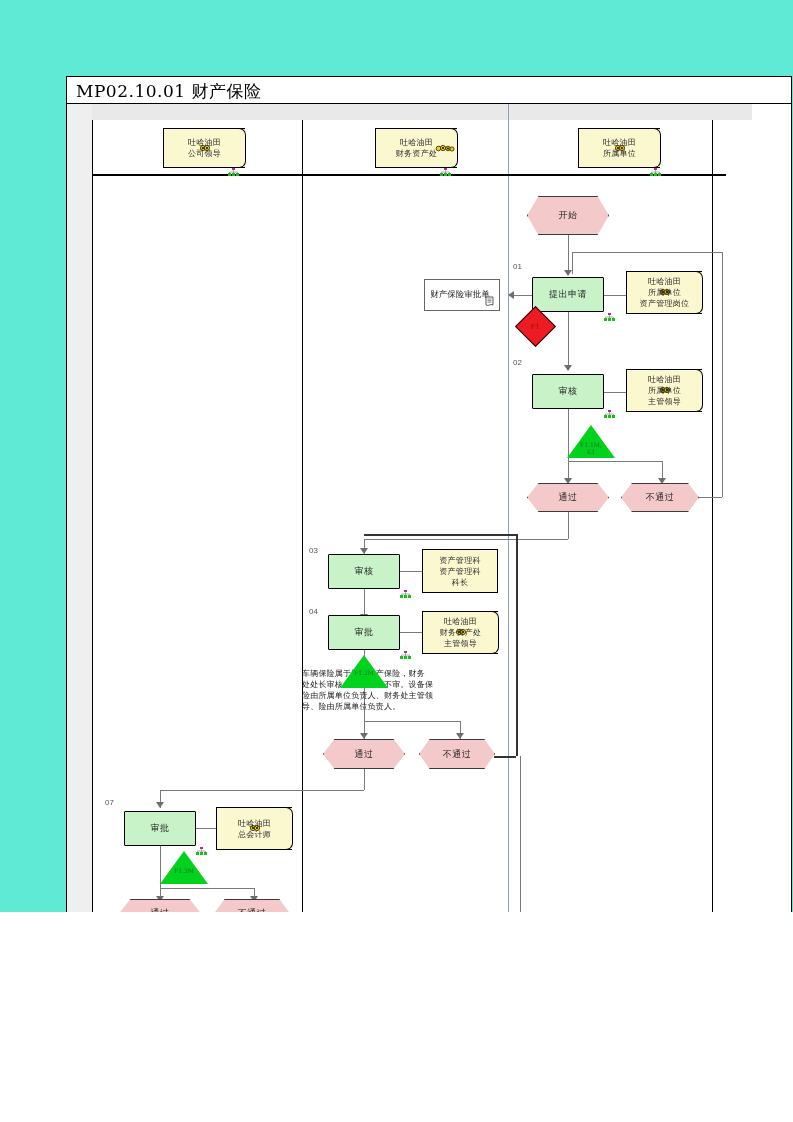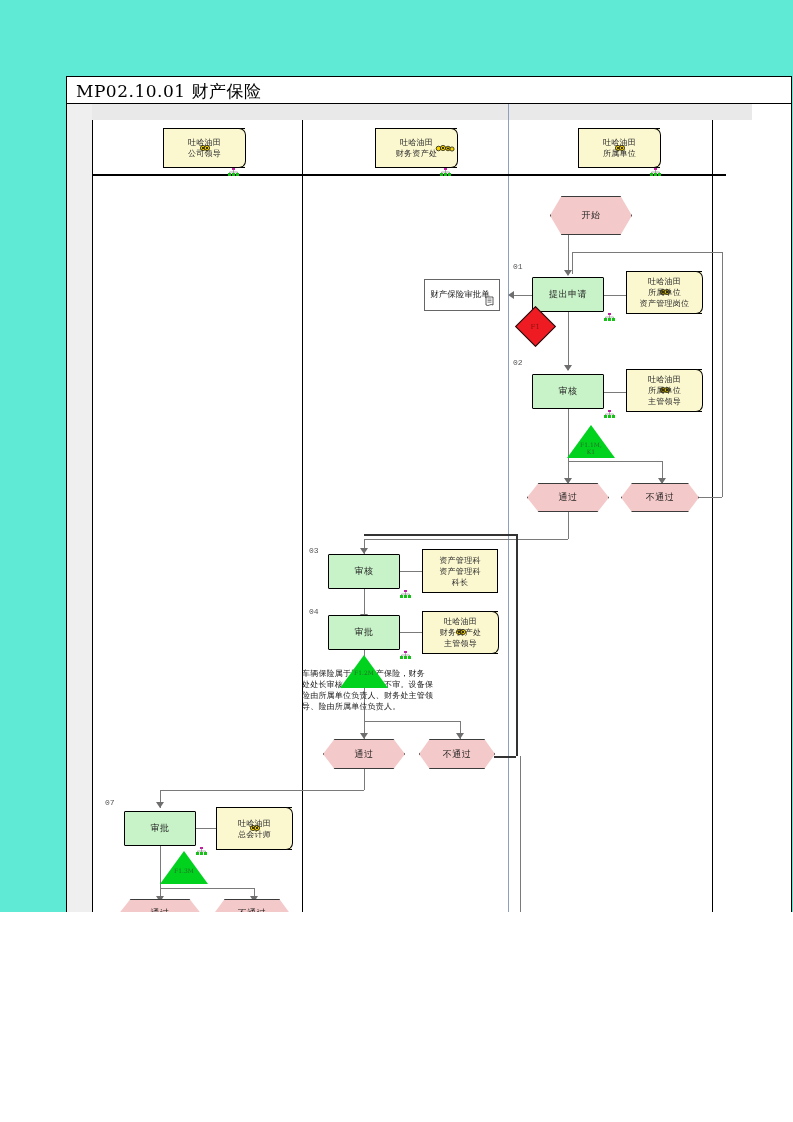--- a/index.html
+++ b/index.html
@@ -49,21 +49,21 @@
   .diamond span{transform:rotate(-45deg);font-size:7px;color:#8b1010;font-family:"DejaVu Serif","Liberation Serif",serif;}
 
   
   .tri{position:absolute;}
   .tri .tshape{position:absolute;left:0;top:0;width:100%;height:100%;background:#00d21e;
         clip-path:polygon(50% 0,100% 100%,0 100%);border:0;}
   .tri .tlbl{position:absolute;left:0;right:0;bottom:3px;text-align:center;font-size:6px;
         color:#2a6a2a;line-height:7px;font-family:"DejaVu Serif","Liberation Serif",serif;}
 
   
-  .stepno{position:absolute;font-size:8px;color:#555;font-family:Liberation Mono, monospace;}
+  .stepno{position:absolute;font-size:8px;color:#555;font-family:Liberation Sans, sans-serif;}
 
   
   .note{position:absolute;font-size:8px;line-height:11px;color:#1a1a1a;letter-spacing:.2px;}
 
   
   .hline{position:absolute;height:1px;background:#7a7a7a;}
   .vline{position:absolute;width:1px;background:#7a7a7a;}
   .hline.dark{background:#333;height:1.5px;}
   .vline.dark{background:#333;width:1.5px;}
   .arrow-d{position:absolute;width:0;height:0;border-left:4px solid transparent;border-right:4px solid transparent;border-top:6px solid #6e6e6e;}
@@ -219,21 +219,21 @@
   <div class="vline" style="left:254px;top:888px;height:14px;"></div>
   <div class="arrow-d" style="left:250px;top:896px;"></div>
 
   <div class="hline" style="left:290px;top:914px;width:230px;"></div>
   <div class="vline" style="left:520px;top:756px;height:158px;"></div>
 
   <div class="vline" style="left:160px;top:928px;height:23px;"></div>
   <div class="hline" style="left:160px;top:951px;width:409px;"></div>
   <div class="vline" style="left:569px;top:951px;height:21px;"></div>
 
-  <div class="hexa" style="left:550px;top:196px;width:82px;height:39px;align-items:center;">
+  <div class="hexa" style="left:527px;top:196px;width:82px;height:39px;align-items:center;">
     <span>开始</span>
   </div>
 
   <div class="stepno" style="left:513px;top:262px;">01</div>
   <div class="proc" style="left:532px;top:277px;width:72px;height:35px;">
     <span>提出申请</span>
   </div>
   <svg class="orgmark" style="left:604px;top:313px;" viewBox="0 0 11 8">
       <rect x="4" y="0" width="3" height="2" fill="#c020a0"></rect>
       <rect x="0" y="5" width="3" height="3" fill="#16c216"></rect>

